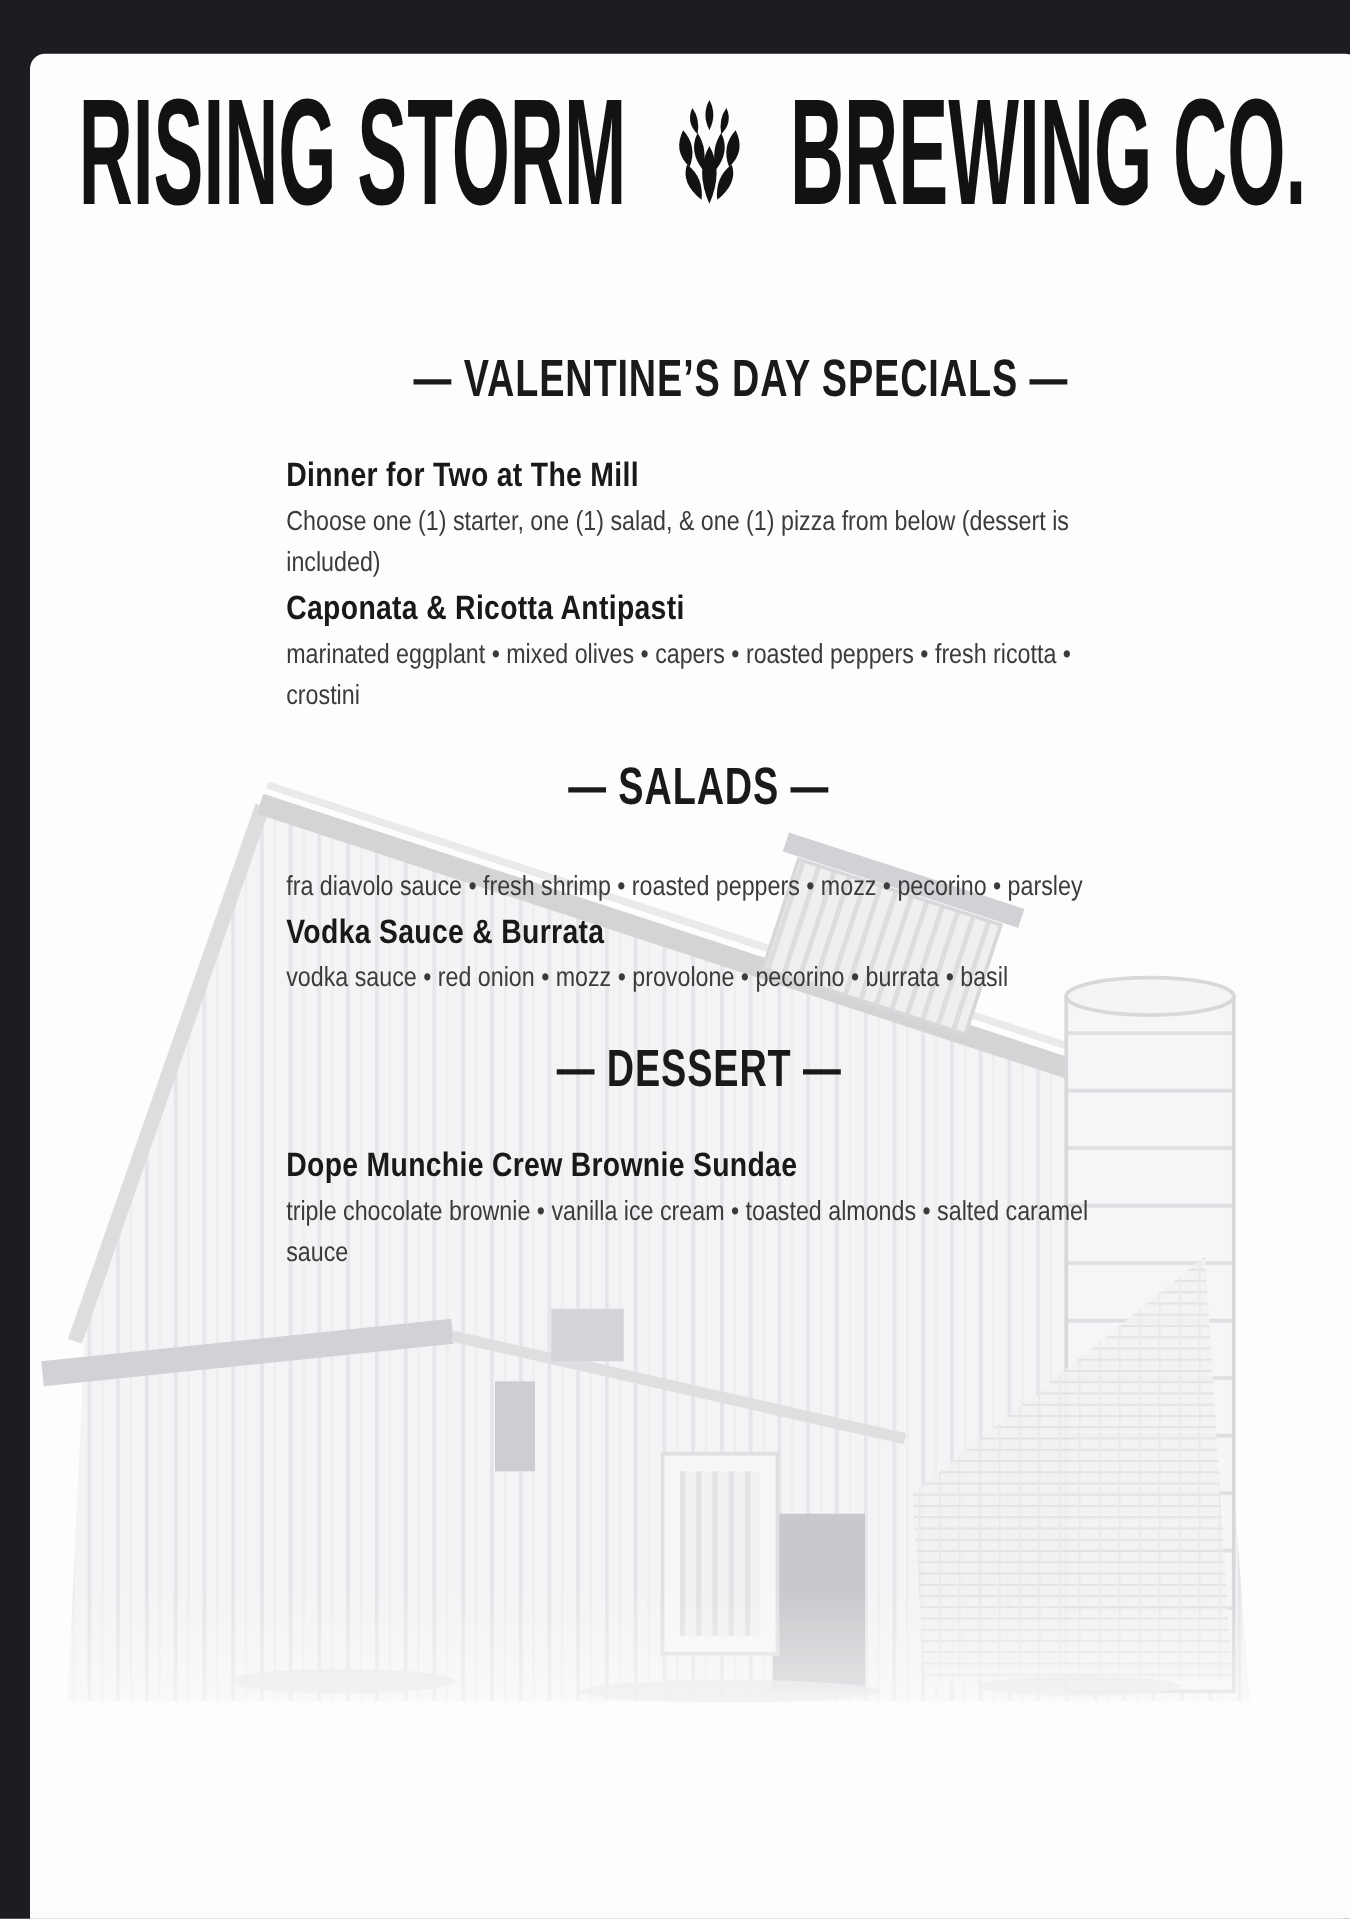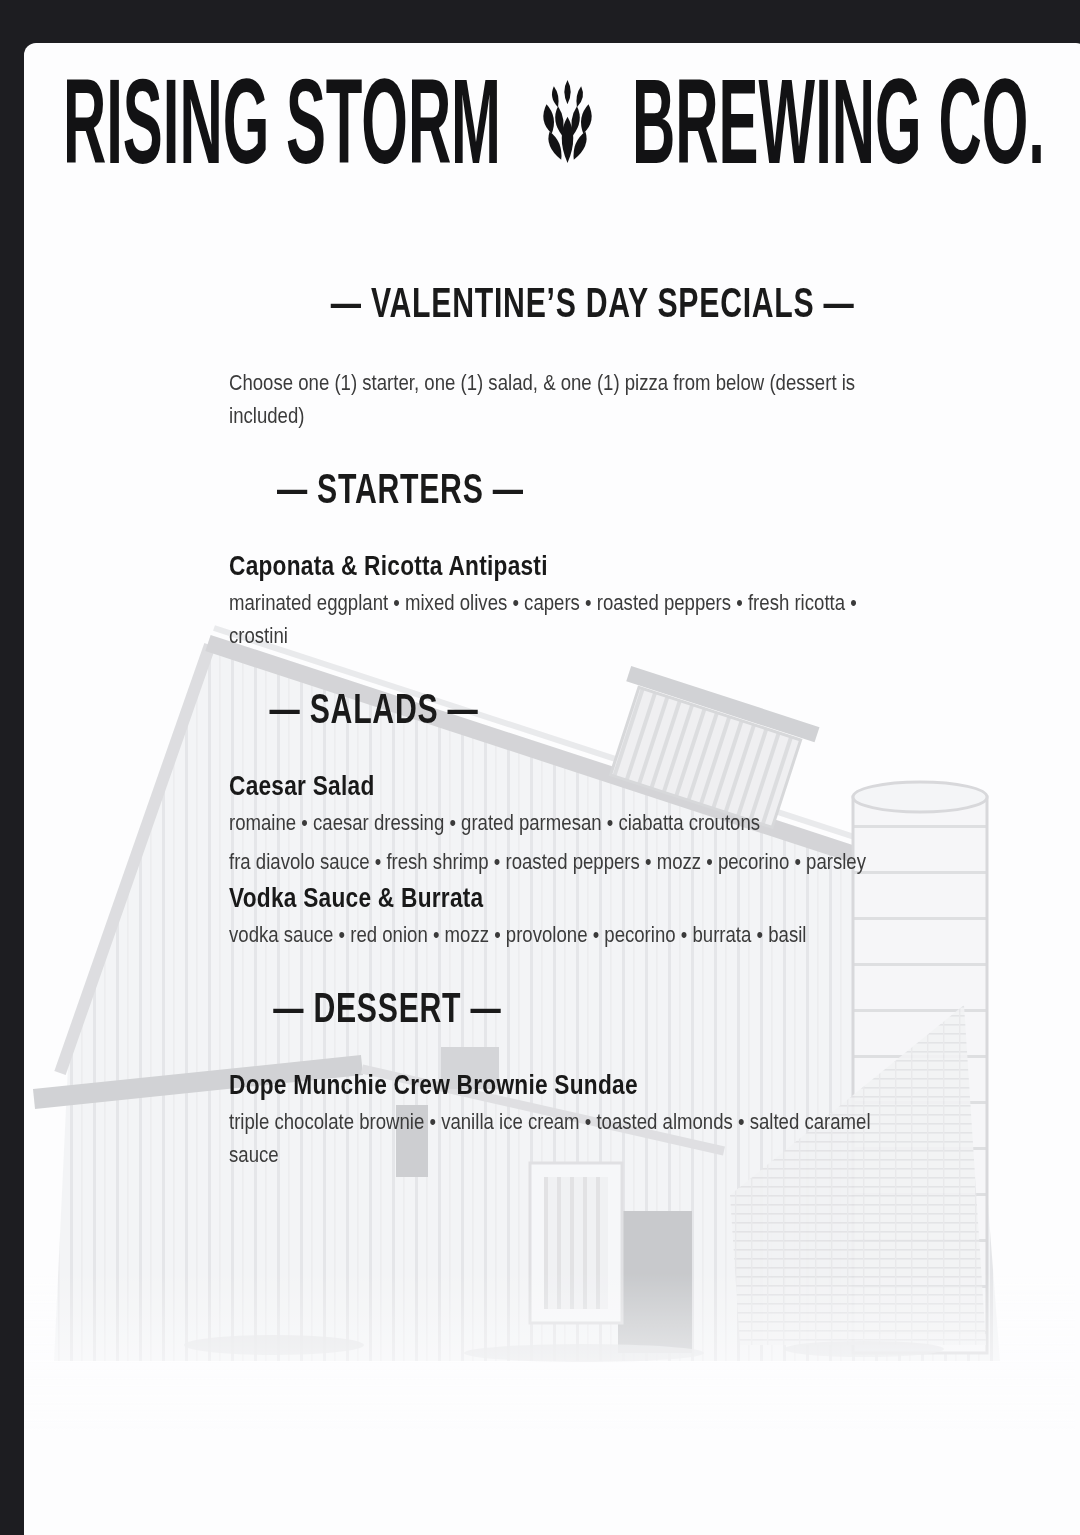--- a/index.html
+++ b/index.html
@@ -20,21 +20,21 @@
   }
   .watermark {
     position:absolute; left:0; top:0;
     width:1051px; height:1531px;
     opacity:.55;
     pointer-events:none;
   }
   .logo { position:relative; z-index:2; margin:32px 0 0 39px; width:982px; height:105px; }
   .logo-word { font-family:"Liberation Sans","DejaVu Sans",sans-serif; font-weight:700; font-size:121px; fill:#121214; }
   .menu { position:relative; z-index:2; width:660px; margin-left:205px; color:#191919; }
-  .section-heading { margin:36px 0 42px; color:#1a1a1a; }
+  .section-heading { margin:36px 0 42px; text-align:center; color:#1a1a1a; }
   .menu-section:first-child .section-heading { margin-top:102px; }
   .section-heading > span {
     display:inline-block; white-space:nowrap;
     font-size:42px; font-weight:700; letter-spacing:1px;
     transform:scaleX(.72);
     line-height:1.0;
   }
   .menu-item { margin-bottom:6px; }
   .item-name { line-height:30px; margin-bottom:2px; }
   .item-name > span {
@@ -133,36 +133,32 @@
       </g>
       <text class="logo-word" x="569" y="88" textLength="413" lengthAdjust="spacingAndGlyphs">BREWING CO.</text>
     </svg>
   </header>
 
   <main class="menu">
     <div>
         <section class="menu-section">
           <h2 class="section-heading"><span>— VALENTINE’S DAY SPECIALS —</span></h2>
           <div class="menu-item">
+            <h3 class="item-name"><span>Dinner for Two at The Mill</span></h3>
             <p class="item-desc">Choose one (1) starter, one (1) salad, &amp; one (1) pizza from below (dessert is included)</p>
           </div>
         </section>
         <section class="menu-section">
-          <h2 class="section-heading"><span>— STARTERS —</span></h2>
           <div class="menu-item">
             <h3 class="item-name"><span>Caponata &amp; Ricotta Antipasti</span></h3>
             <p class="item-desc">marinated eggplant • mixed olives • capers • roasted peppers • fresh ricotta • crostini</p>
           </div>
         </section>
         <section class="menu-section">
           <h2 class="section-heading"><span>— SALADS —</span></h2>
-          <div class="menu-item">
-            <h3 class="item-name"><span>Caesar Salad</span></h3>
-            <p class="item-desc">romaine • caesar dressing • grated parmesan • ciabatta croutons</p>
-          </div>
         </section>
         <section class="menu-section">
           <div class="menu-item">
             <p class="item-desc">fra diavolo sauce • fresh shrimp • roasted peppers • mozz • pecorino • parsley</p>
           </div>
           <div class="menu-item">
             <h3 class="item-name"><span>Vodka Sauce &amp; Burrata</span></h3>
             <p class="item-desc">vodka sauce • red onion • mozz • provolone • pecorino • burrata • basil</p>
           </div>
         </section>

